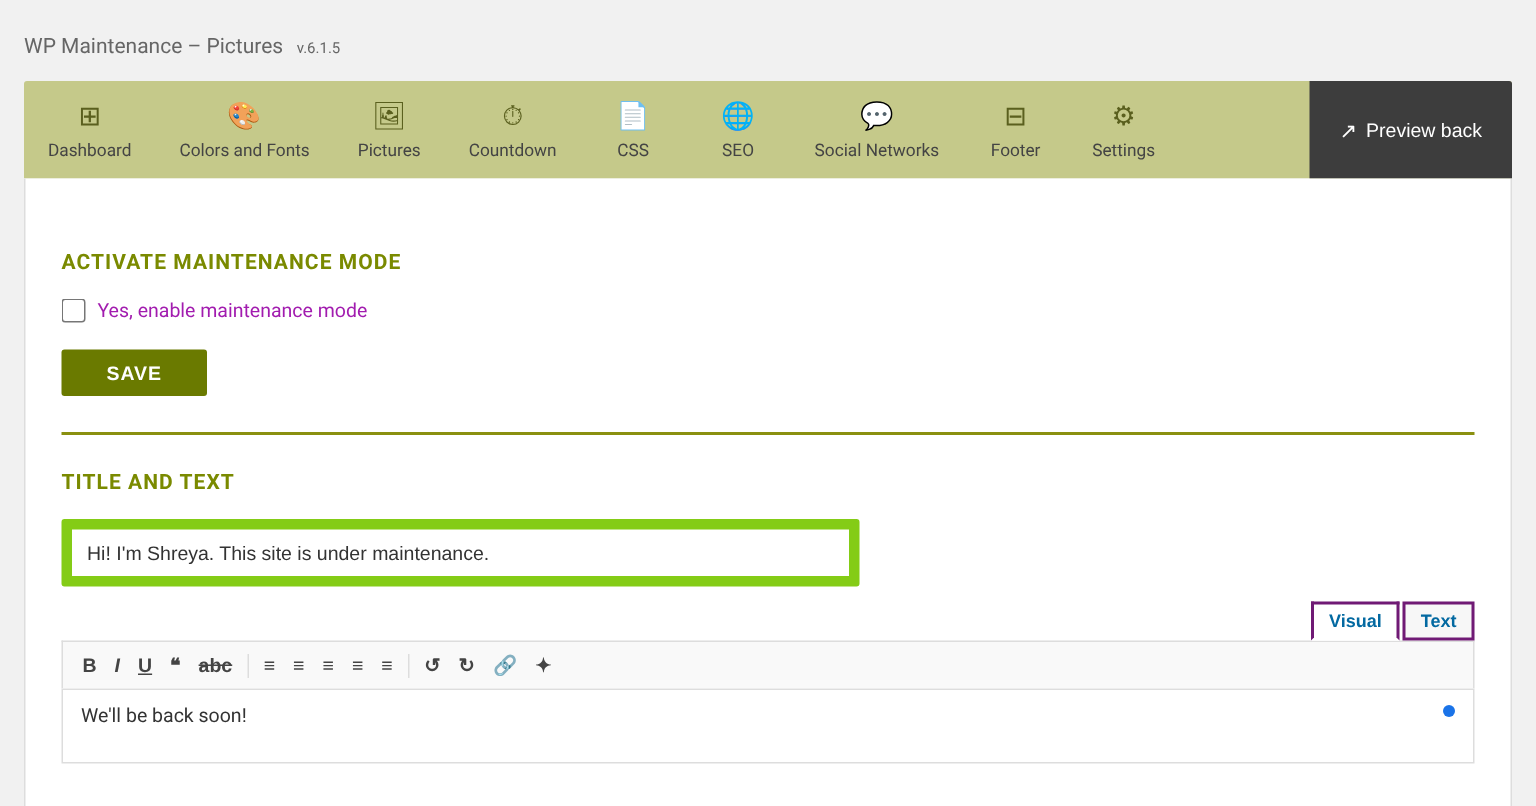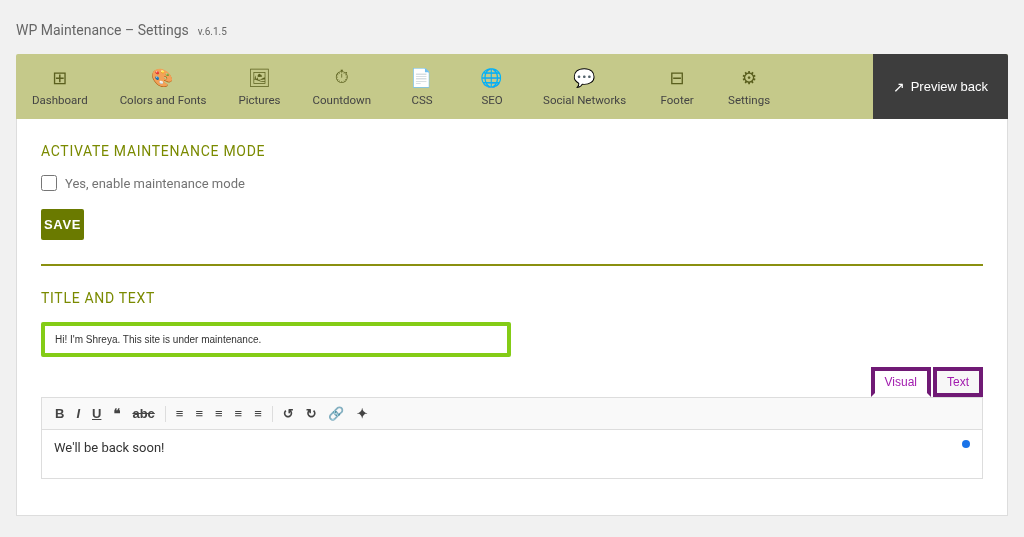--- a/index.html
+++ b/index.html
@@ -96,89 +96,91 @@
 
     
     .section {
       padding-bottom: 24px;
       border-bottom: 2px solid #8a9010;
       margin-bottom: 24px;
     }
 
     .section-title {
       font-size: 14px;
-      font-weight: 400;
+      font-weight: 700;
       color: #7a8a00;
       letter-spacing: 0.05em;
       margin-bottom: 16px;
       text-transform: uppercase;
+      margin-top: 24px;
     }
 
     .checkbox-row {
       display: flex;
       align-items: center;
       gap: 8px;
       margin-bottom: 18px;
     }
 
     .checkbox-row input[type="checkbox"] {
       width: 16px;
       height: 16px;
       border: 1px solid #aaa;
       cursor: pointer;
     }
 
     .checkbox-label {
-      color: #737373;
+      color: #a21caf;
       font-size: 13px;
     }
 
     .save-btn {
       background: #6a7a00;
       color: #fff;
       border: none;
-      padding: 8px 3px;
+      padding: 8px 30px;
       font-size: 13px;
       font-weight: 700;
       cursor: pointer;
       border-radius: 2px;
       letter-spacing: 0.05em;
     }
 
     
     .title-section {
       padding-bottom: 12px;
     }
 
     .text-input-field {
-      width: 470px;
+      width: 532px;
       max-width: 100%;
-      border: 4px solid #84cc16;
+      border: 7px solid #84cc16;
       border-radius: 2px;
       padding: 8px 10px;
-      font-size: 10px;
+      font-size: 13px;
       color: #333;
       outline: none;
       margin-bottom: 10px;
     }
 
     .editor-actions {
       display: flex;
       justify-content: flex-end;
       gap: 2px;
       margin-bottom: 0;
     }
 
     .editor-tab {
       background: #f7f7f7;
-      border: 4px solid #701a75;
+      border: 2px solid #701a75;
       padding: 4px 10px;
       font-size: 12px;
       cursor: pointer;
-      color: #a21caf;
+      color: #0369a1;
+      font-weight: bold;
     }
 
     .editor-tab.active {
       background: #fff;
       border-bottom-color: #fff;
     }
 
     .editor-toolbar {
       border: 1px solid #ddd;
       border-bottom: none;
@@ -228,21 +230,21 @@
       background: #1a73e8;
       flex-shrink: 0;
     }
   </style>
 </head>
 <body>
 
 <div class="page-wrapper">
 
   <h1 class="page-title">
-    <span>WP Maintenance – Settings</span>
+    <span>WP Maintenance – Pictures</span>
     <span style="font-size:10px;color:#666;margin-left:4px;">v.6.1.5</span>
   </h1>
 
   <nav class="nav-bar">
     <div class="nav-items">
 
       <a class="nav-item">
         <span class="nav-icon">⊞</span>
         <span class="nav-label">Dashboard</span>
       </a>

